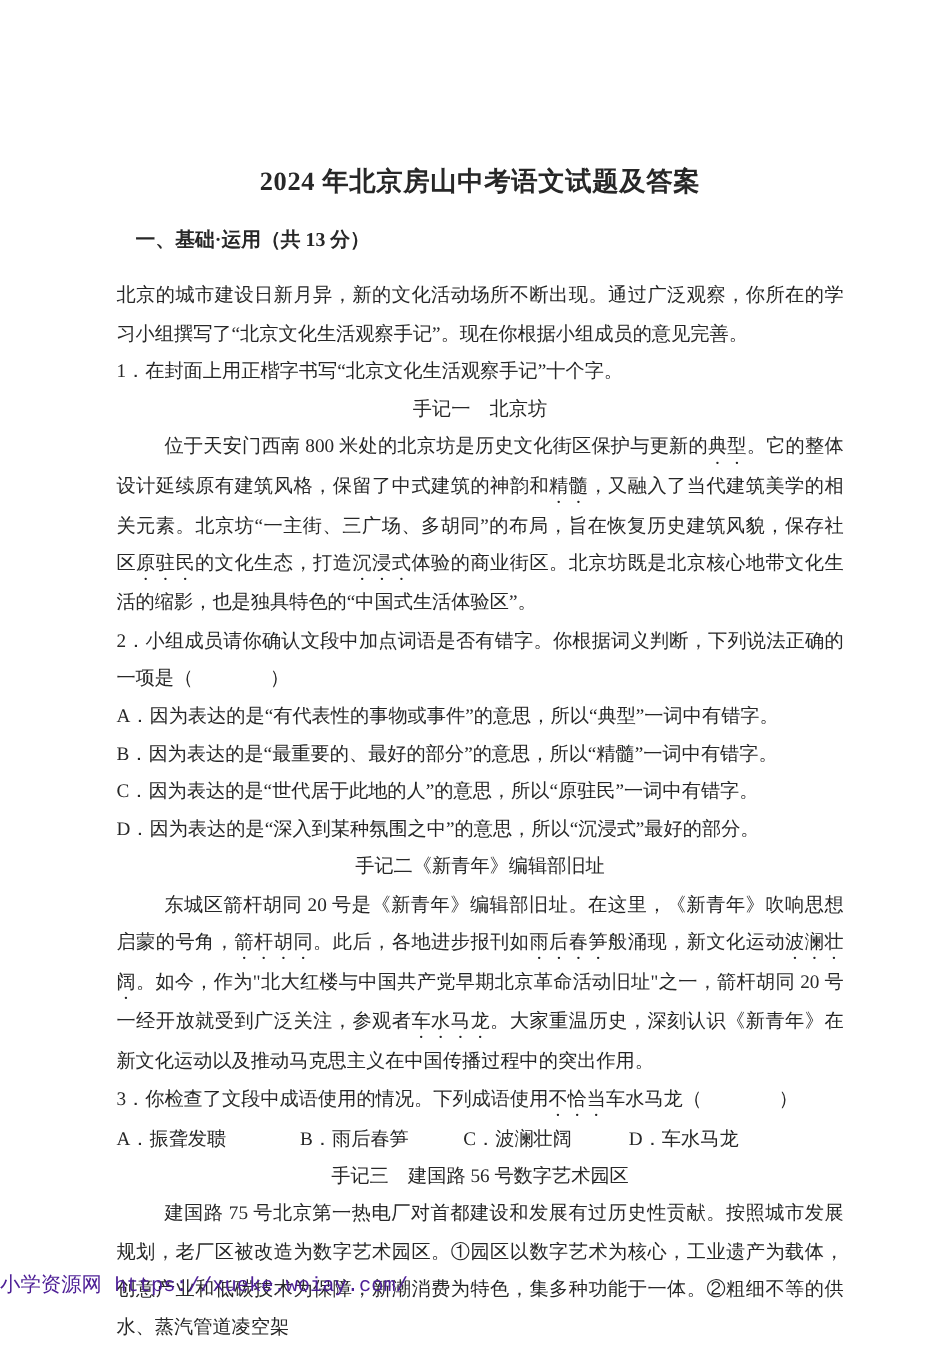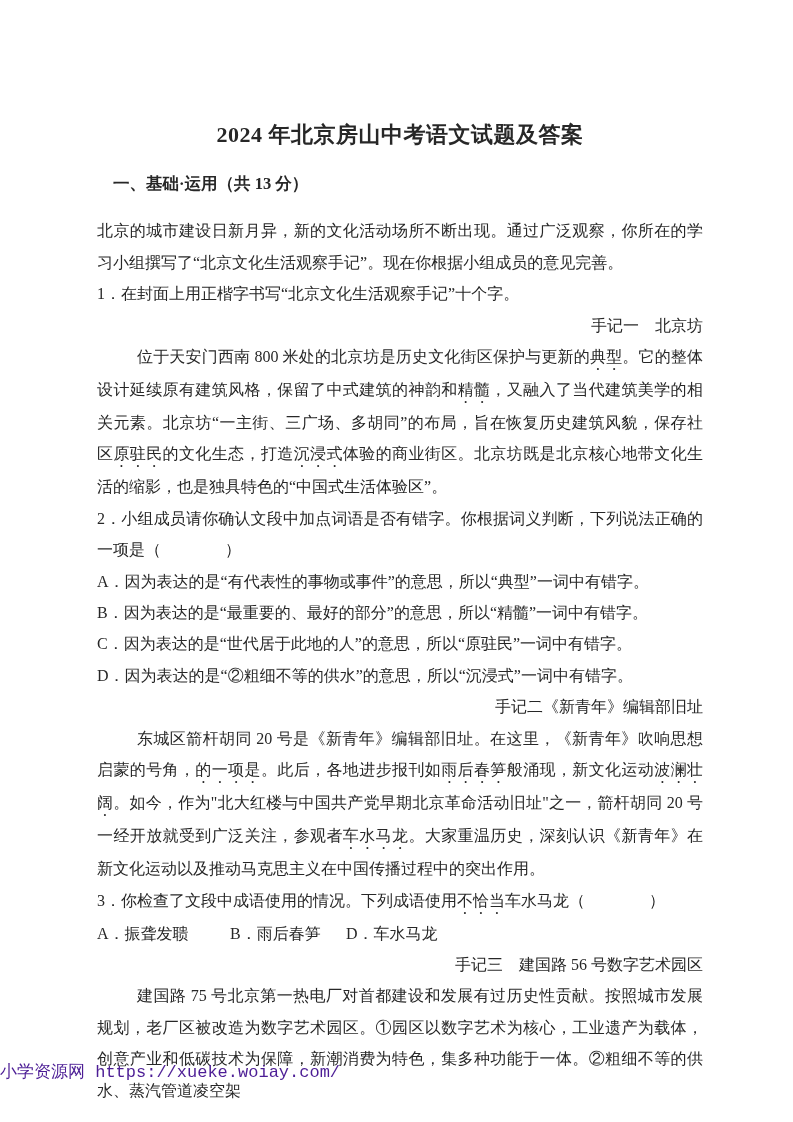--- a/index.html
+++ b/index.html
@@ -13,55 +13,56 @@
     font-family: "Liberation Serif", "DejaVu Serif", serif;
     color: #272727;
   }
   .content {
     position: absolute;
     left: 97px;
     top: 118px;
     width: 606px;
   }
   .doc-title {
-    margin: 0 0 14px 0;
+    margin: 16px 0 14px 0;
     font-size: 22px;
     font-weight: bold;
     line-height: 34px;
     text-align: center;
     letter-spacing: 0.5px;
   }
   .section-heading {
     margin: 16px;
     font-size: 16.5px;
     font-weight: bold;
     line-height: 31.4px;
     text-align: left;
   }
   .doc-body p {
     margin: 0;
     font-size: 16px;
     line-height: 31.4px;
     text-align: justify;
   }
   .doc-body p.center {
-    text-align: right;
+    text-align: center;
   }
   .doc-body p.indent {
     text-indent: 40px;
   }
   .doc-body .em {
     -webkit-text-emphasis: filled dot;
     -webkit-text-emphasis-position: under right;
     text-emphasis: filled dot;
     text-emphasis-position: under right;
   }
   .doc-body p.options-row {
     display: flex;
     text-align: left;
+    gap: 20px;
   }
   .options-row .opt { flex: 0 0 auto; }
   .options-row .opt:nth-child(1) { width: 133px; }
   .options-row .opt:nth-child(2) { width: 116px; }
   .options-row .opt:nth-child(3) { width: 118px; }
   .footer {
     position: absolute;
     left: 0;
     top: 1061px;
     width: 100%;
@@ -80,27 +81,28 @@
     <h2 class="section-heading">一、基础·运用（共 13 分）</h2>
     <div class="doc-body" id="doc-body">
         <p class="para"><span>北京的城市建设日新月异，新的文化活动场所不断出现。通过广泛观察，你所在的学习小组撰写了“北京文化生活观察手记”。现在你根据小组成员的意见完善。</span></p>
         <p class="para"><span>1．在封面上用正楷字书写“北京文化生活观察手记”十个字。</span></p>
         <p class="center"><span>手记一　北京坊</span></p>
         <p class="para indent"><span>位于天安门西南 800 米处的北京坊是历史文化街区保护与更新的</span><span class="em">典型</span><span>。它的整体设计延续原有建筑风格，保留了中式建筑的神韵和</span><span class="em">精髓</span><span>，又融入了当代建筑美学的相关元素。北京坊“一主街、三广场、多胡同”的布局，旨在恢复历史建筑风貌，保存社区</span><span class="em">原驻民</span><span>的文化生态，打造</span><span class="em">沉浸式</span><span>体验的商业街区。北京坊既是北京核心地带文化生活的缩影，也是独具特色的“中国式生活体验区”。</span></p>
         <p class="para"><span>2．小组成员请你确认文段中加点词语是否有错字。你根据词义判断，下列说法正确的一项是（　　　　）</span></p>
         <p class="para"><span>A．因为表达的是“有代表性的事物或事件”的意思，所以“典型”一词中有错字。</span></p>
         <p class="para"><span>B．因为表达的是“最重要的、最好的部分”的意思，所以“精髓”一词中有错字。</span></p>
         <p class="para"><span>C．因为表达的是“世代居于此地的人”的意思，所以“原驻民”一词中有错字。</span></p>
-        <p class="para"><span>D．因为表达的是“②粗细不等的供水”的意思，所以“沉浸式”一词中有错字。</span></p>
+        <p class="para"><span>D．因为表达的是“深入到某种氛围之中”的意思，所以“沉浸式”最好的部分。</span></p>
         <p class="center"><span>手记二《新青年》编辑部旧址</span></p>
-        <p class="para indent"><span>东城区箭杆胡同 20 号是《新青年》编辑部旧址。在这里，《新青年》吹响思想启蒙的号角，</span><span class="em">的一项是</span><span>。此后，各地进步报刊如</span><span class="em">雨后春笋</span><span>般涌现，新文化运动</span><span class="em">波澜壮阔</span><span>。如今，作为"北大红楼与中国共产党早期北京革命活动旧址"之一，箭杆胡同 20 号一经开放就受到广泛关注，参观者</span><span class="em">车水马龙</span><span>。大家重温历史，深刻认识《新青年》在新文化运动以及推动马克思主义在中国传播过程中的突出作用。</span></p>
+        <p class="para indent"><span>东城区箭杆胡同 20 号是《新青年》编辑部旧址。在这里，《新青年》吹响思想启蒙的号角，</span><span class="em">箭杆胡同</span><span>。此后，各地进步报刊如</span><span class="em">雨后春笋</span><span>般涌现，新文化运动</span><span class="em">波澜壮阔</span><span>。如今，作为"北大红楼与中国共产党早期北京革命活动旧址"之一，箭杆胡同 20 号一经开放就受到广泛关注，参观者</span><span class="em">车水马龙</span><span>。大家重温历史，深刻认识《新青年》在新文化运动以及推动马克思主义在中国传播过程中的突出作用。</span></p>
         <p class="para"><span>3．你检查了文段中成语使用的情况。下列成语使用</span><span class="em">不恰当</span><span>车水马龙（　　　　）</span></p>
         <p class="options-row">
           <span class="opt">A．振聋发聩</span>
           <span class="opt">B．雨后春笋</span>
+          <span class="opt">C．波澜壮阔</span>
           <span class="opt">D．车水马龙</span>
         </p>
         <p class="center"><span>手记三　建国路 56 号数字艺术园区</span></p>
         <p class="para indent"><span>建国路 75 号北京第一热电厂对首都建设和发展有过历史性贡献。按照城市发展规划，老厂区被改造为数字艺术园区。①园区以数字艺术为核心，工业遗产为载体，创意产业和低碳技术为保障，新潮消费为特色，集多种功能于一体。②粗细不等的供水、蒸汽管道凌空架</span></p>
       </div>
   </div>
   <div class="footer">小学资源网 https://xueke.woiay.com/</div>
 </div>
 
 </body></html>

